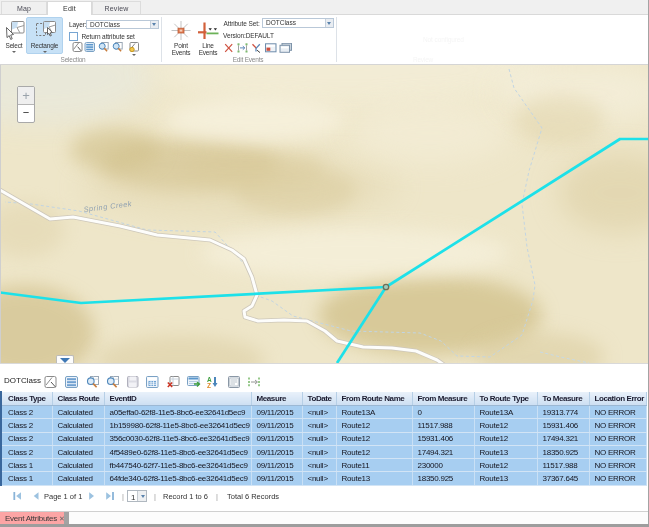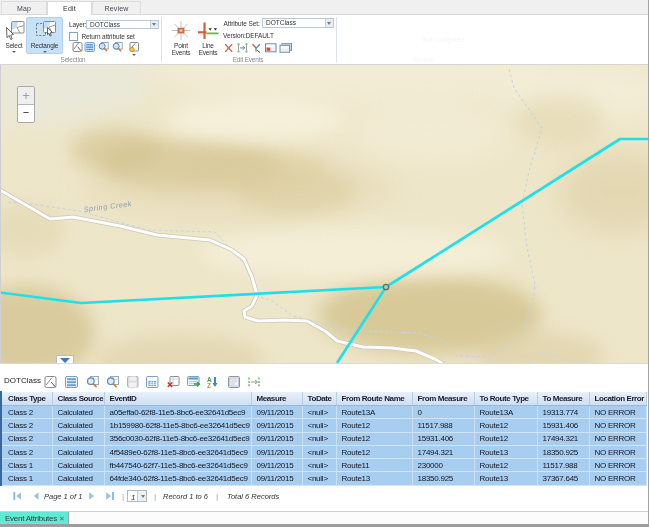--- a/index.html
+++ b/index.html
@@ -30,25 +30,25 @@
 #vtab { position:absolute; left:56px; top:290px; width:18px; height:8px; background:#fdfdfd; border:1px solid #bbb; border-bottom:none; border-radius:2px 2px 0 0; }
 
 #panel { left:0; top:363px; width:649px; height:164px; background:#fff; border-top:1px solid #d9d9d9; }
 #ptool { position:absolute; left:0; top:0; width:649px; height:27px; background:#fff; }
 #ptool .t { position:absolute; left:4px; top:12px; font-size:8px; color:#222; }
 table#grid { position:absolute; left:0; top:27.5px; width:646px; border-collapse:collapse; table-layout:fixed; font-size:8px; letter-spacing:-0.25px; }
 #grid th { background:linear-gradient(#e9f1fa,#cddff2); border-right:1px solid #b6cfe6; border-bottom:1px solid #9cb8d4; font-weight:bold; font-size:8px; letter-spacing:-0.4px; color:#1b1b2f; text-align:left; padding:0 0 0 5px; height:14px; white-space:nowrap; overflow:hidden; }
 #grid th:first-child, #grid td:first-child { padding-left:8px; }
 #grid td { background:#a7cef1; border-right:1px solid #c9e0f5; border-bottom:1px solid #d2e4f5; color:#15151f; padding:0 0 0 5px; height:13.3px; white-space:nowrap; overflow:hidden; }
 #leftbar { position:absolute; left:0; top:27px; width:2px; height:95px; background:#3a679c; }
-#pager { position:absolute; left:0; top:123px; width:596px; height:23px; background:#fff; font-size:7.5px; color:#333;font-style:italic; }
+#pager { position:absolute; left:0; top:123px; width:596px; height:23px; background:#fff; font-size:7.5px; color:#333; }
 #pager span { position:absolute; top:4.5px; white-space:nowrap; }
 .pgico { position:absolute; top:3.5px; }
 #tabstrip { position:absolute; left:0; top:147px; width:649px; height:14px; background:#fcfcfc; border-top:1px solid #d0d0d0; }
-#etab { position:absolute; left:0; top:0; width:69px; height:13px; background:#5eead4; border-right:1px solid #a3a3a3; font-size:8px; letter-spacing:-0.25px; color:#3a3a3a; }
+#etab { position:absolute; left:0; top:0; width:69px; height:13px; background:#fca5a5; border-right:5px solid #a3a3a3; font-size:8px; letter-spacing:-0.25px; color:#3a3a3a; }
 
 #brd_r { left:648px; top:0; width:1px; height:527px; background:#a3a3a3; }
 #brd_b { left:0; top:524px; width:649px; height:3px; background:#9d9d9d; }
 #brd_l { left:0; top:65px; width:1px; height:298px; background:#cfcfcf; }
 </style>
 </head>
 <body>
 <div id="app">
 
 <div id="tabbar" class="abs"></div>
@@ -331,21 +331,21 @@
           <col style="width:34px">
           <col style="width:76px">
           <col style="width:62px">
           <col style="width:63px">
           <col style="width:52px">
           <col style="width:57px">
     </colgroup>
     <tbody>
           <tr>
             <th>Class Type</th>
-            <th>Class Source</th>
+            <th>Class Route</th>
             <th>EventID</th>
             <th>Measure</th>
             <th>ToDate</th>
             <th>From Route Name</th>
             <th>From Measure</th>
             <th>To Route Type</th>
             <th>To Measure</th>
             <th>Location Error</th>
           </tr>
     <tr>

